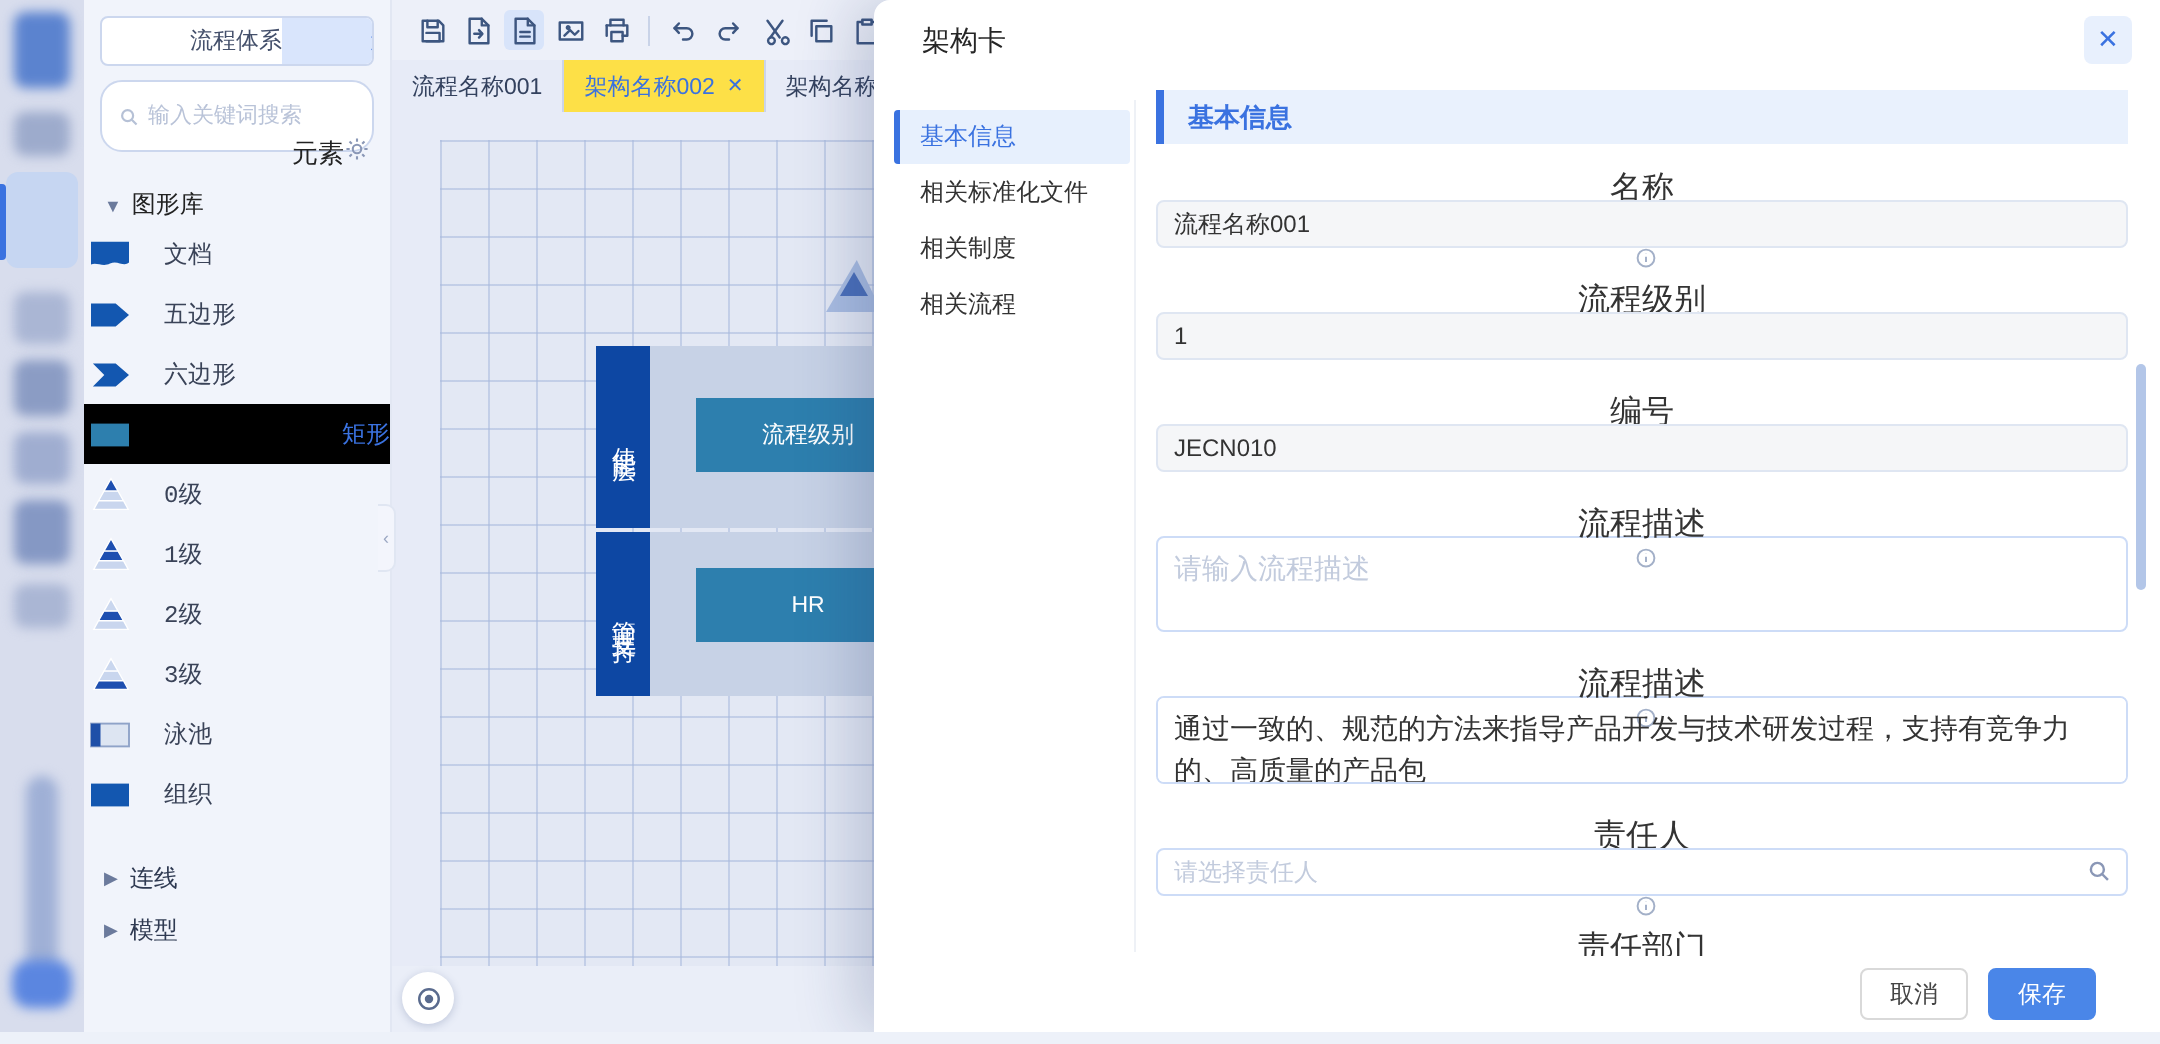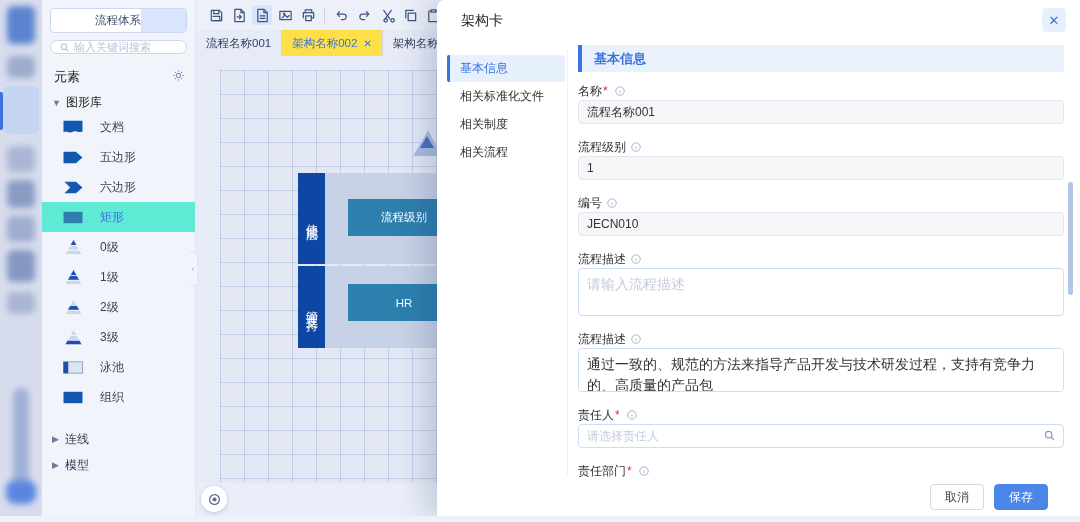--- a/index.html
+++ b/index.html
@@ -20,32 +20,32 @@
   .dock-blob:nth-of-type(8){ top:292px; height:22px; background:#aab6d4; }
   .dock-blob:nth-of-type(9){ top:388px; left:13px; width:16px; height:98px; background:#9fb0d6; border-radius:8px; }
   .dock-blob:nth-of-type(10){ top:480px; left:6px; width:30px; height:24px; background:#5b86e0; border-radius:9px; }
   .dock-indicator { position:absolute; left:0; top:92px; width:3px; height:38px; background:#3a72e0; border-radius:0 2px 2px 0; }
 
   
   .sidebar { position:absolute; left:42px; top:0; width:154px; height:516px; background:#f1f4fb; border-right:1px solid #e2e7f3; }
   .seg { position:absolute; left:8px; top:8px; right:8px; height:25px; display:flex; border:1px solid #ccd7ee; border-radius:4px; overflow:hidden; background:#fff; }
   .seg-btn { flex:1; display:flex; align-items:center; justify-content:center; font-size:11.5px; color:#44506b; cursor:default; white-space:nowrap;padding-left:44px; }
   .seg-btn.active { background:#d9e5fc; color:#3a72e0; }
-  .search { position:absolute; left:8px; top:40px; right:8px; height:14px; border:1px solid #ccd7ee; border-radius:11px; background:#fff; display:flex; align-items:center; padding:0 8px; gap:4px; }
+  .search { position:absolute; left:8px; top:40px; right:8px; height:36px; border:1px solid #ccd7ee; border-radius:11px; background:#fff; display:flex; align-items:center; padding:0 8px; gap:4px; }
   .search svg { stroke:#b6c1d6; }
   .search input { flex:1; border:none; outline:none; background:transparent; font-size:11px; color:#333; min-width:0; font-family:inherit; }
   .search input::placeholder { color:#b9c3d8; }
-  .panel-head { position:absolute; left:12px; top:68px; right:10px; height:18px; display:flex; align-items:center; justify-content:space-between; }
+  .panel-head { position:absolute; left:12px; top:68px; right:10px; height:18px; display:flex; align-items:center; justify-content:flex-end; }
   .panel-title { font-size:13px; color:#222; }
   .gear svg { stroke:#8a97b6; }
   .group-row { position:absolute; left:10px; top:94px; display:flex; align-items:center; gap:5px; font-size:12px; color:#222; }
   .caret { font-size:9px; color:#6b7a9c; }
   .shape-list { position:absolute; left:0; top:112px; right:0; }
-  .shape-item { height:30px; display:flex; align-items:center; padding-left:18px; cursor:default; }
-  .shape-item.selected { background:#5eead4; }
+  .shape-item { height:30px; display:flex; align-items:center; cursor:default;font-family:Liberation Mono, monospace; }
+  .shape-item.selected { background:#000000;justify-content:space-between; }
   .shape-icon { width:26px; display:flex; justify-content:center; align-items:center; }
   .shape-label { margin-left:14px; font-size:12px; color:#3a4358; }
   .shape-item.selected .shape-label { color:#3a72e0; }
   .collapsed-rows { position:absolute; left:10px; top:426px; }
   .collapsed-row { height:26px; display:flex; align-items:center; gap:6px; font-size:12px; color:#2f3a52; }
   .collapse-handle { position:absolute; left:189px; top:252px; width:9px; height:34px; background:#f3f5fc; border:1px solid #e0e6f2; border-left:none; border-radius:0 5px 5px 0; display:flex; align-items:center; justify-content:center; font-size:9px; color:#9aa6c2; z-index:3; }
 
   
   .workspace { position:absolute; left:196px; top:0; right:0; height:516px; }
   .toolbar { height:30px; background:#edf0f9; display:flex; align-items:center; padding-left:10px; }
@@ -80,21 +80,21 @@
   .modal { position:absolute; left:437px; top:0; width:643px; height:516px; background:#fff; border-radius:8px 0 0 8px; box-shadow:-10px 0 30px rgba(40,60,110,.22); z-index:5; }
   .modal-title { position:absolute; left:24px; top:12px; font-size:14px; color:#262626; font-weight:500; }
   .modal-close { position:absolute; right:14px; top:8px; width:24px; height:24px; background:#e8f0fd; border-radius:4px; display:flex; align-items:center; justify-content:center; color:#3a72e0; font-size:13px; }
   .modal-nav { position:absolute; left:10px; top:55px; width:118px; }
   .mnav-item { height:27px; display:flex; align-items:center; padding-left:13px; font-size:12px; color:#333; white-space:nowrap; margin-bottom:1px; }
   .mnav-item.active { background:#e7f0fd; border-left:3px solid #3a72e0; padding-left:10px; color:#3a72e0; border-radius:2px; }
   .modal-divider { position:absolute; left:130px; top:50px; bottom:40px; width:1px; background:#eef1f6; }
   .modal-content { position:absolute; left:141px; top:45px; width:486px; bottom:0; overflow:hidden; }
   .section-head { height:27px; background:#e9f1fd; border-left:4px solid #3a72e0; display:flex; align-items:center; padding-left:12px; font-size:13px; color:#3a72e0; font-weight:600; }
   .fields { margin-top:12px; }
-  .field-label { display:flex; align-items:center; font-size:12px; color:#333; height:14px; margin-bottom:2px; }
+  .field-label { display:flex; align-items:center; font-size:16px; color:#333; height:14px; margin-bottom:2px;flex-direction:column; }
   .req { color:#f5222d; margin:0 2px 0 1px; }
   .info-icon { margin-left:4px; display:flex; }
   .info-icon svg { stroke:#a3b0c8; }
   .ctl-input { width:100%; height:24px; border:1px solid #cddcf7; border-radius:4px; padding:0 8px; font-size:12px; color:#333; margin-bottom:16px; outline:none; background:#fff; font-family:inherit; }
   .ctl-input.gray { background:#f5f6f8; border-color:#dfe6f2; }
   .ctl-input::placeholder, .ctl-ta::placeholder { color:#c2cbdd; }
   .ctl-ta { width:100%; border:1px solid #cddcf7; border-radius:4px; padding:5px 8px; font-size:14px; color:#333; line-height:1.5; resize:none; outline:none; margin-bottom:16px; display:block; background:#fff; font-family:inherit; }
   .search-wrap { position:relative; }
   .search-wrap svg { position:absolute; right:8px; top:5px; stroke:#8a97b6; }
   .modal-scrollbar { position:absolute; right:7px; top:182px; width:5px; height:113px; background:#b3c6e8; border-radius:3px; z-index:8; }

